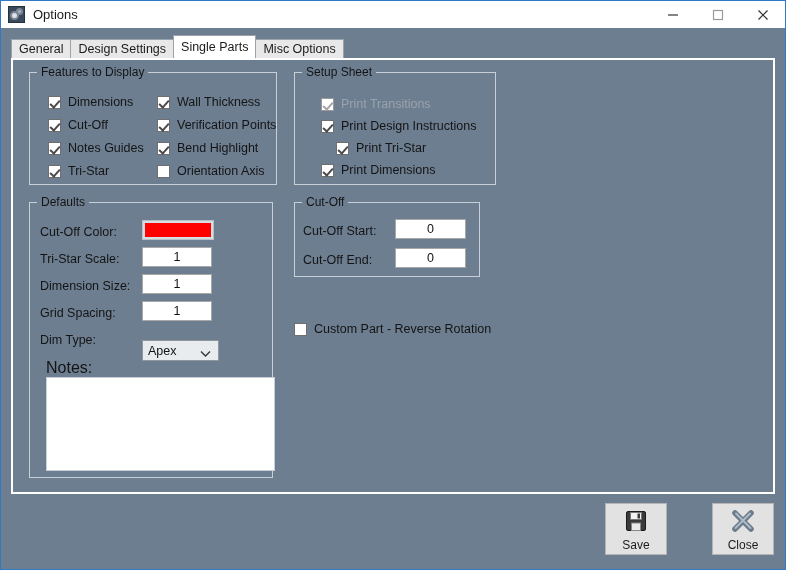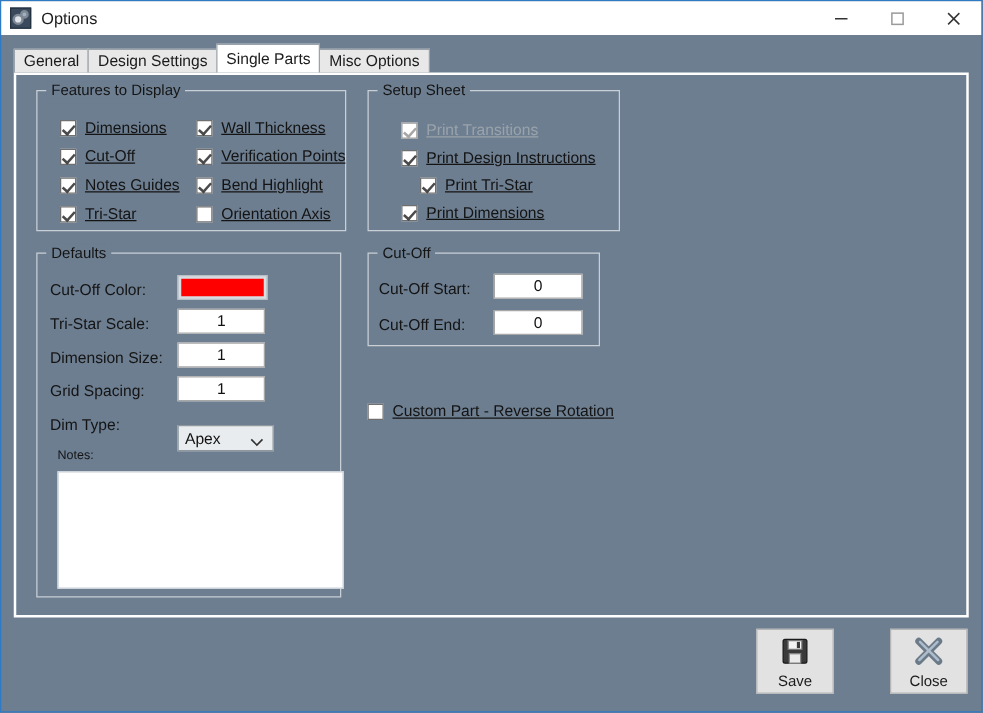--- a/index.html
+++ b/index.html
@@ -161,21 +161,21 @@
     content: "";
     position: absolute;
     left: 3px; top: 1px;
     width: 4px; height: 8px;
     border: solid #4a4a4a;
     border-width: 0 2px 2px 0;
     transform: rotate(42deg);
   }
   .cbox.disabled { border-color: #9a9a9a; }
   .cbox.disabled.checked::after { border-color: #a6a6a6; }
-  .cblabel { font-size: 12.5px; color: #141414; text-decoration: underline; }
+  .cblabel { font-size: 12.5px; color: #141414; }
   .cblabel.disabled { color: #9aa3ab; text-align: right; }
 
   
   .fieldlabel {
     position: absolute;
     font-size: 12.5px;
     color: #141414;
     white-space: nowrap;
   }
   .textbox {
@@ -210,21 +210,21 @@
     font-size: 12.5px;
     color: #111;
     padding-left: 5px;
   }
   .combo .chev {
     position: absolute;
     right: 7px; top: 6px;
   }
   .notelabel {
     position: absolute;
-    font-size: 10px;
+    font-size: 16px;
     color: #141414;
   }
   .notesbox {
     position: absolute;
     background: #ffffff;
     border: 1px solid #c9cfd6;
     box-sizing: border-box;
   }
 
   

